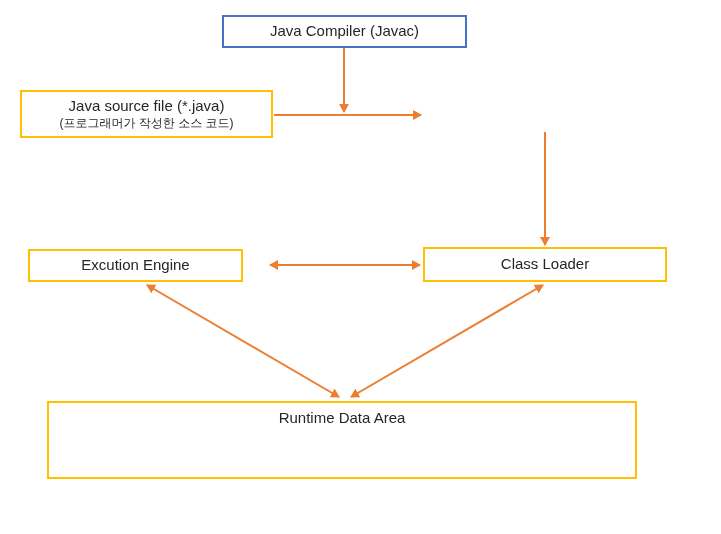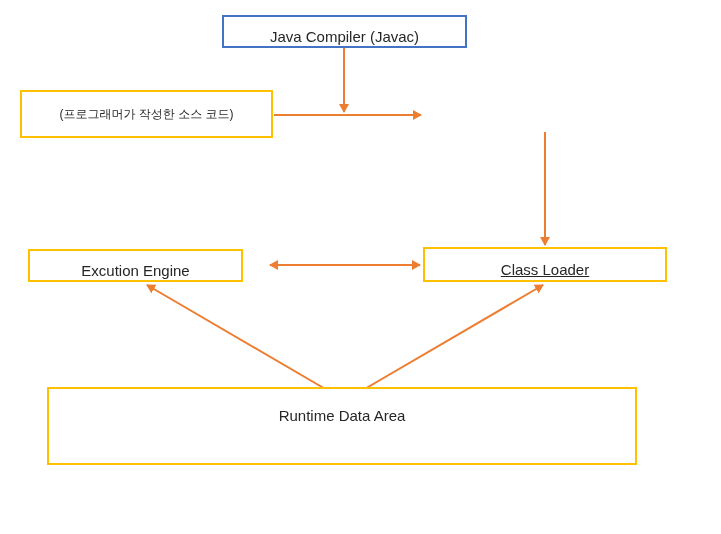--- a/index.html
+++ b/index.html
@@ -31,21 +31,21 @@
     background: var(--bg);
     display: flex;
     flex-direction: column;
     align-items: center;
     justify-content: center;
     text-align: center;
     line-height: 1.25;
   }
   .node.blue-border { border: 2px solid var(--blue); }
   .node.yellow-border { border: 2px solid var(--yellow); }
-  .label { font-size: 15px; white-space: nowrap; margin-top: 12px; }
+  .label { font-size: 15px; white-space: nowrap; }
   .sublabel-kr { font-size: 12px; white-space: nowrap; margin-top: 1px; }
   .node.runtime {
     justify-content: space-between;
     padding: 6px 0 8px 0;
   }
 </style>
 </head>
 <body>
 
 <div class="canvas">
@@ -62,29 +62,30 @@
       <line x1="270" y1="265" x2="420" y2="265" stroke="#ED7D31" stroke-width="2" marker-end="url(#ah)" marker-start="url(#ah)"></line>
       <line x1="147" y1="285" x2="339" y2="397" stroke="#ED7D31" stroke-width="2" marker-end="url(#ah)" marker-start="url(#ah)"></line>
       <line x1="543" y1="285" x2="351" y2="397" stroke="#ED7D31" stroke-width="2" marker-end="url(#ah)" marker-start="url(#ah)"></line>
     </svg>
 
   <div class="node blue-border" style="left:222px; top:15px; width:245px; height:33px;">
     <span class="label">Java Compiler (Javac)</span>
   </div>
 
   <div class="node yellow-border" style="left:20px; top:90px; width:253px; height:48px;">
+    <span class="label">Java source file (*.java)</span>
     <span class="sublabel-kr">(프로그래머가 작성한 소스 코드)</span>
   </div>
 
 
   <div class="node yellow-border" style="left:28px; top:249px; width:215px; height:33px;">
     <span class="label">Excution Engine</span>
   </div>
 
-  <div class="node yellow-border" style="left:423px; top:247px; width:244px; height:35px;text-decoration:underline;">
+  <div class="node yellow-border" style="left:423px; top:247px; width:244px; height:35px;">
     <span class="label">Class Loader</span>
   </div>
 
-  <div class="node yellow-border runtime" style="left:47px; top:387px; width:590px; height:78px;">
+  <div class="node yellow-border runtime" style="left:47px; top:401px; width:590px; height:78px;">
     <span class="label">Runtime Data Area</span>
   </div>
 
 </div>
 
 </body></html>

